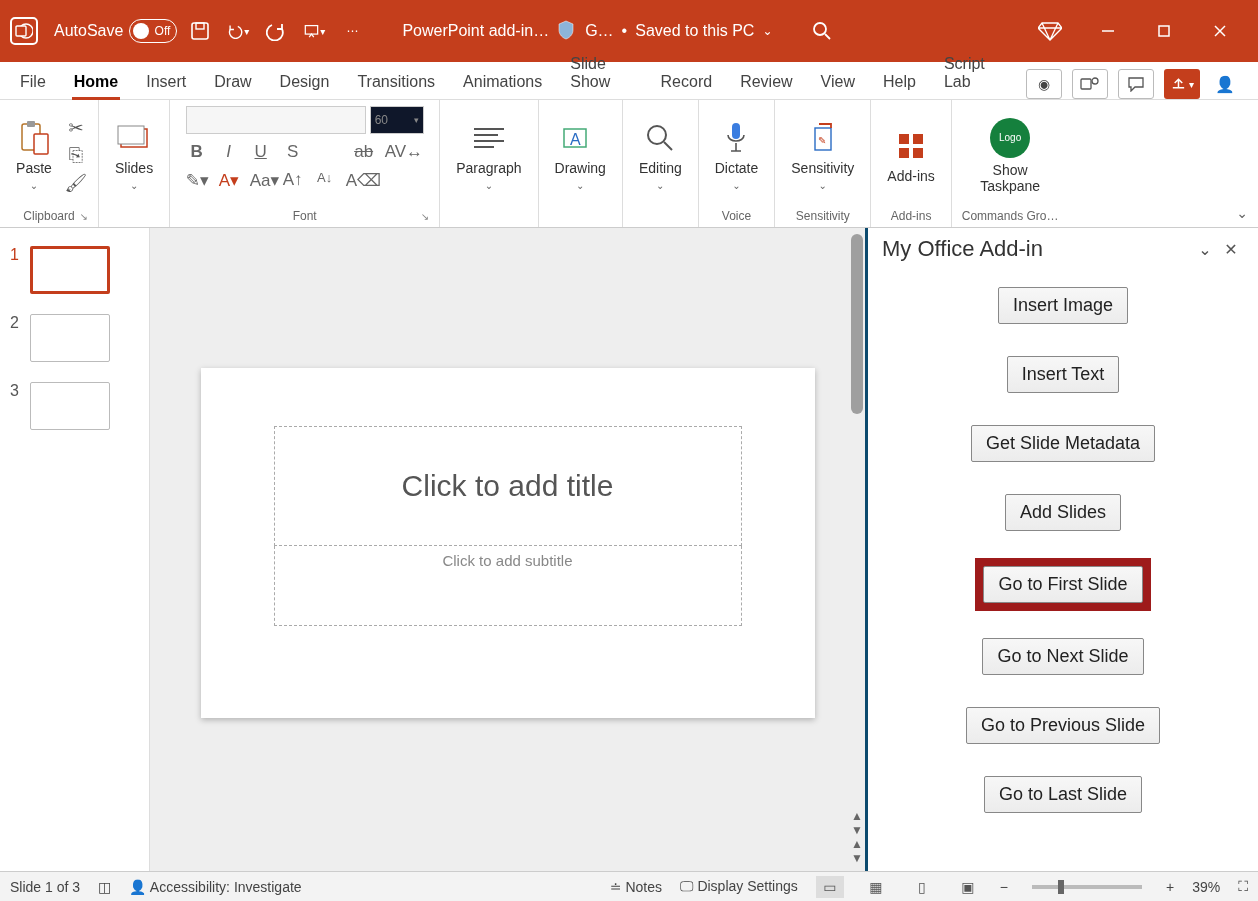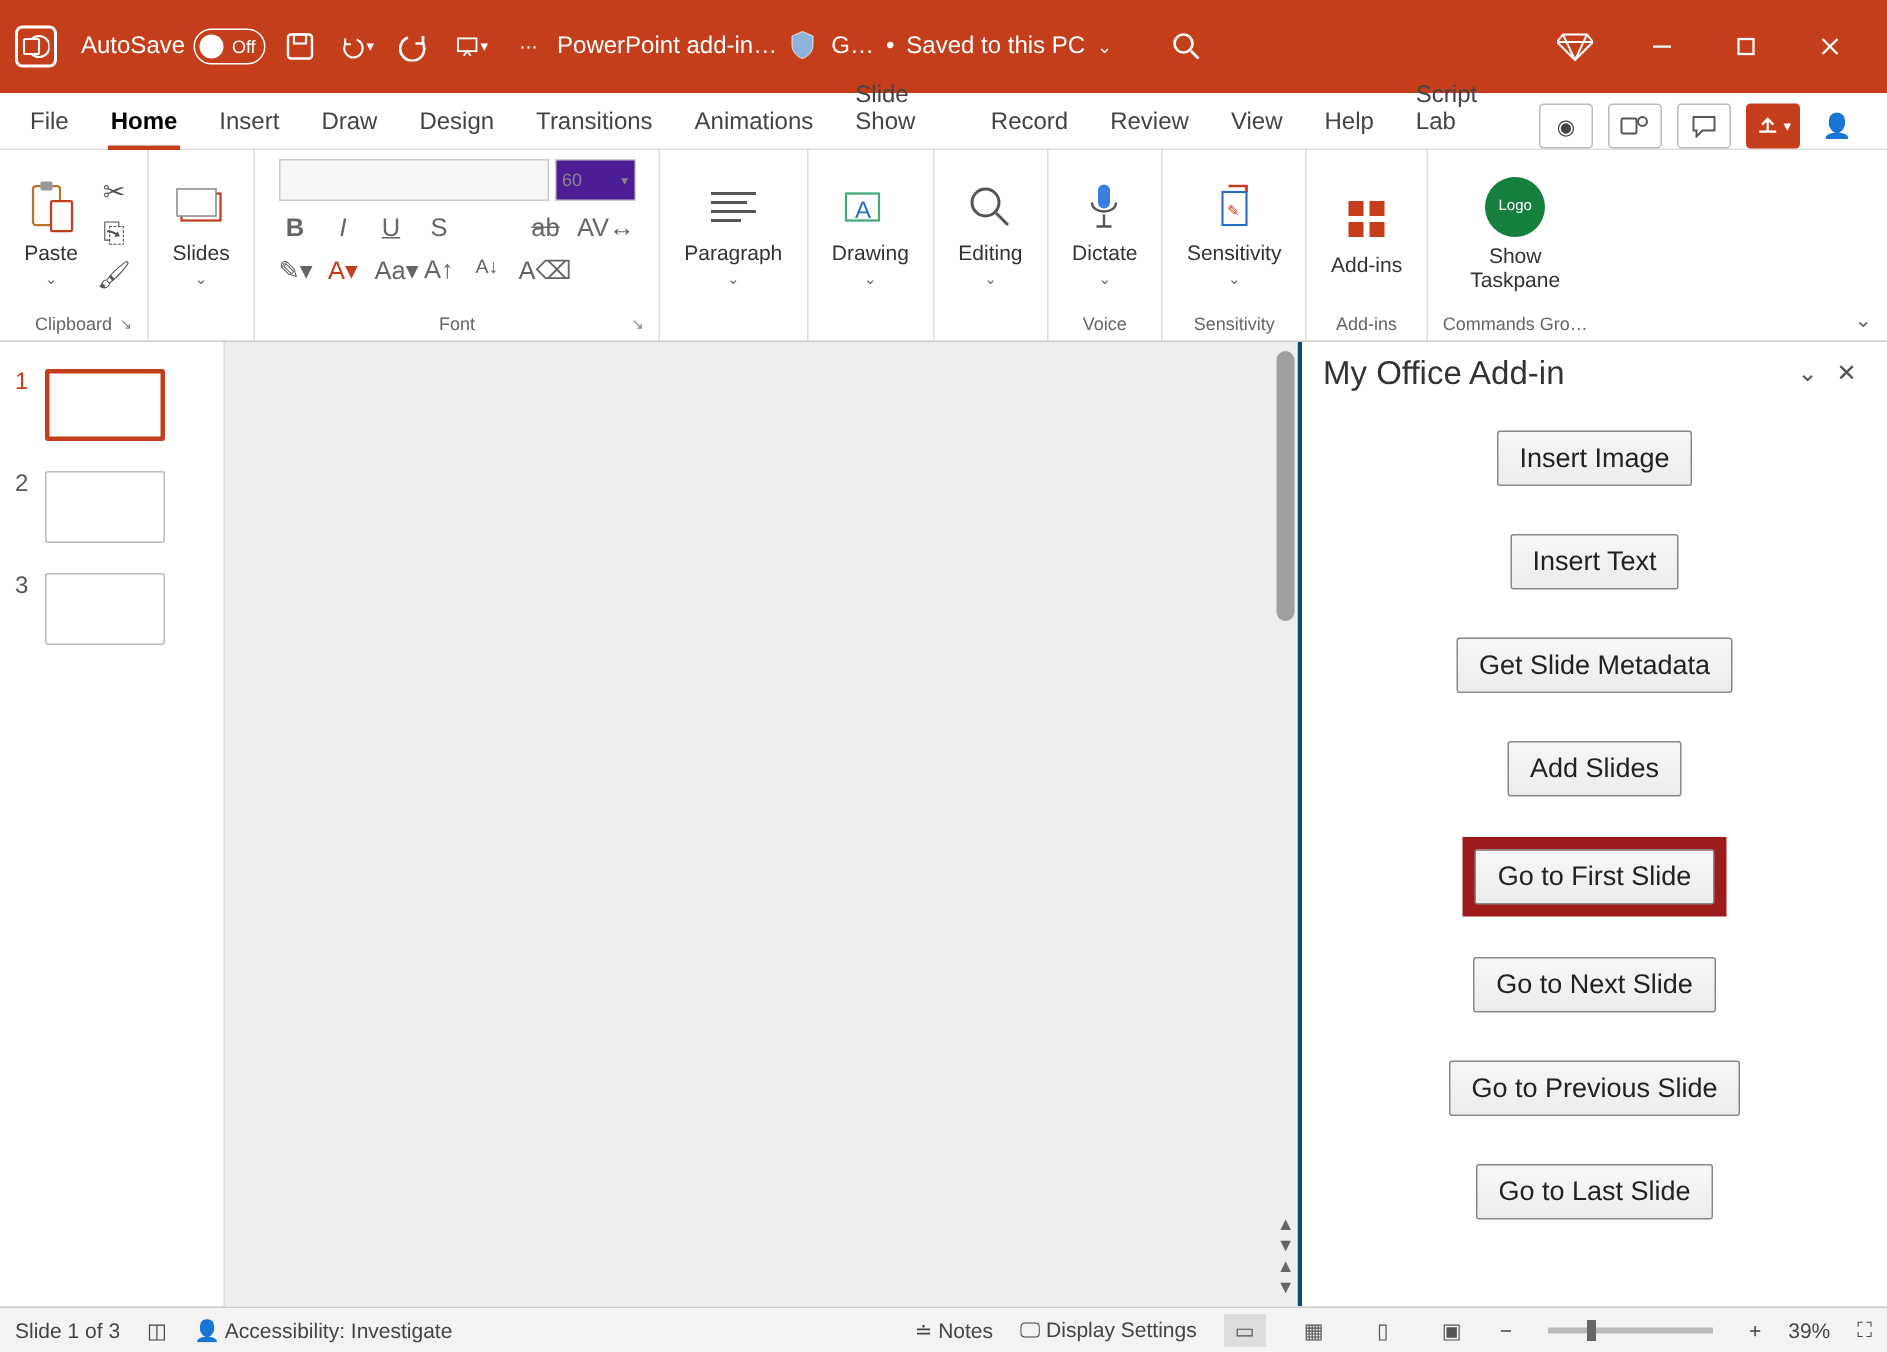--- a/index.html
+++ b/index.html
@@ -6,21 +6,21 @@
 body { width: 1258px; height: 901px; background: #fff; overflow: hidden; display: flex; flex-direction: column; }
 
 
 .titlebar { background: #c43e1c; height: 62px; display: flex; align-items: center; color: #fff; font-size: 16px; padding: 0 10px; }
 .titlebar .app-icon { width: 28px; height: 28px; border: 2px solid #fff; border-radius: 5px; display: flex; align-items: center; justify-content: center; margin-right: 16px; font-weight: bold; font-size: 14px; }
 .titlebar .autosave { display: flex; align-items: center; gap: 6px; margin-right: 12px; }
 .titlebar .toggle { width: 48px; height: 24px; border: 1.5px solid #fff; border-radius: 12px; display: flex; align-items: center; padding: 0 6px 0 2px; font-size: 12px; justify-content: flex-end; position: relative; }
 .titlebar .toggle::before { content: ""; width: 16px; height: 16px; background: #fff; border-radius: 50%; position: absolute; left: 3px; }
 .titlebar .qat { display: flex; gap: 16px; align-items: center; }
 .titlebar .qat-item { width: 22px; height: 22px; display: flex; align-items: center; justify-content: center; }
-.titlebar .filename { margin-left: 8px; display: flex; align-items: center; gap: 8px; }
+.titlebar .filename { margin-left: 39px; display: flex; align-items: center; gap: 8px; }
 .titlebar .shield { width: 20px; height: 22px; }
 .titlebar .spacer { flex: 1; }
 .titlebar .win-btns { display: flex; gap: 0; }
 .titlebar .win-btn { width: 56px; height: 40px; display: flex; align-items: center; justify-content: center; }
 .titlebar .diamond { margin-right: 18px; }
 
 
 .ribbon-tabs { height: 38px; display: flex; align-items: flex-end; padding: 0 18px; gap: 24px; font-size: 16px; color: #444; border-bottom: 1px solid #ddd; }
 .ribbon-tabs .tab { padding: 6px 2px 8px 2px; cursor: pointer; }
 .ribbon-tabs .tab.active { font-weight: 600; color: #000; position: relative; }
@@ -35,21 +35,21 @@
 .ribbon .group-body { flex: 1; display: flex; align-items: center; gap: 6px; }
 .ribbon .group-label { font-size: 12px; color: #666; padding: 4px 0 2px 0; display: flex; align-items: center; gap: 6px; justify-content: center; width: 100%; position: relative; }
 .ribbon .group-label .launcher { position: absolute; right: 0; font-size: 10px; color: #888; }
 .ribbon .vbtn { display: flex; flex-direction: column; align-items: center; gap: 4px; font-size: 14px; color: #333; padding: 2px 6px; }
 .ribbon .vbtn .icon-lg { width: 36px; height: 36px; display: flex; align-items: center; justify-content: center; }
 .ribbon .chev { font-size: 10px; color: #666; }
 .ribbon .mini-col { display: flex; flex-direction: column; gap: 6px; justify-content: center; }
 .ribbon .mini-col span { font-size: 18px; color: #555; width: 24px; text-align: center; }
 .ribbon .font-row { display: flex; gap: 4px; align-items: center; }
 .ribbon .font-select { width: 180px; height: 28px; border: 1px solid #ccc; background: #f6f6f6; }
-.ribbon .size-select { width: 54px; height: 28px; border: 1px solid #ccc; background: #4c1d95; font-size: 12px; display: flex; align-items: center; padding: 0 4px; color: #888; }
+.ribbon .size-select { width: 54px; height: 28px; border: 1px solid #ccc; background: #0f172a; font-size: 12px; display: flex; align-items: center; padding: 0 4px; color: #888; }
 .ribbon .fmt-row { display: flex; gap: 10px; font-size: 17px; color: #666; }
 .ribbon .fmt-row .f { width: 22px; text-align: center; }
 .ribbon .collapse { position: absolute; right: 10px; bottom: 6px; font-size: 14px; color: #666; }
 .logo-circle { width: 40px; height: 40px; border-radius: 50%; background: #15803d; color: #fff; font-size: 10px; display: flex; align-items: center; justify-content: center; }
 
 
 .workspace { flex: 1; display: flex; background: #f0f0f0; overflow: hidden; }
 .thumbrail { width: 150px; background: #fff; border-right: 1px solid #ddd; padding: 18px 10px; }
 .thumb { display: flex; gap: 10px; margin-bottom: 20px; }
 .thumb .num { font-size: 16px; color: #555; width: 10px; }
@@ -419,20 +419,24 @@
         <div class="mini"></div>
       </div>
     <div class="thumb">
         <div class="num">3</div>
         <div class="mini"></div>
       </div>
   </div>
 
   <div class="canvas-area">
     <div class="scroll-track"></div>
+    <div class="slide">
+      <div class="title-ph">Click to add title</div>
+      <div class="sub-ph">Click to add subtitle</div>
+    </div>
     <div class="nav-arrows">
       <span>▲</span>
         <span>▼</span>
         <span>▲</span>
         <span>▼</span>
     </div>
   </div>
 
   <div class="taskpane">
     <div class="tp-header">

